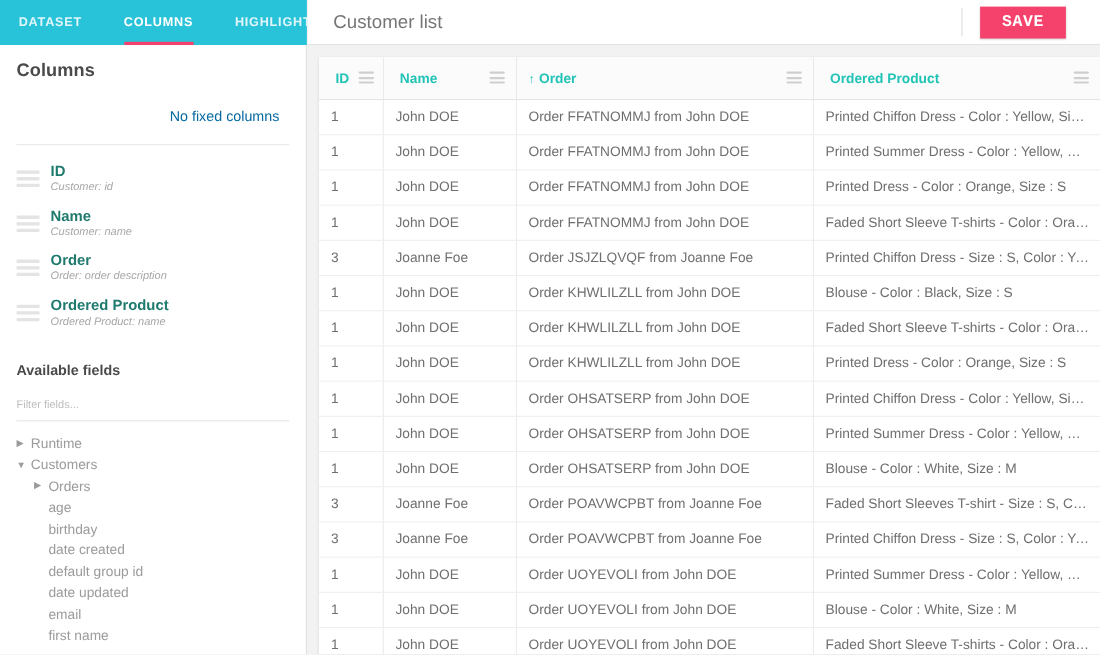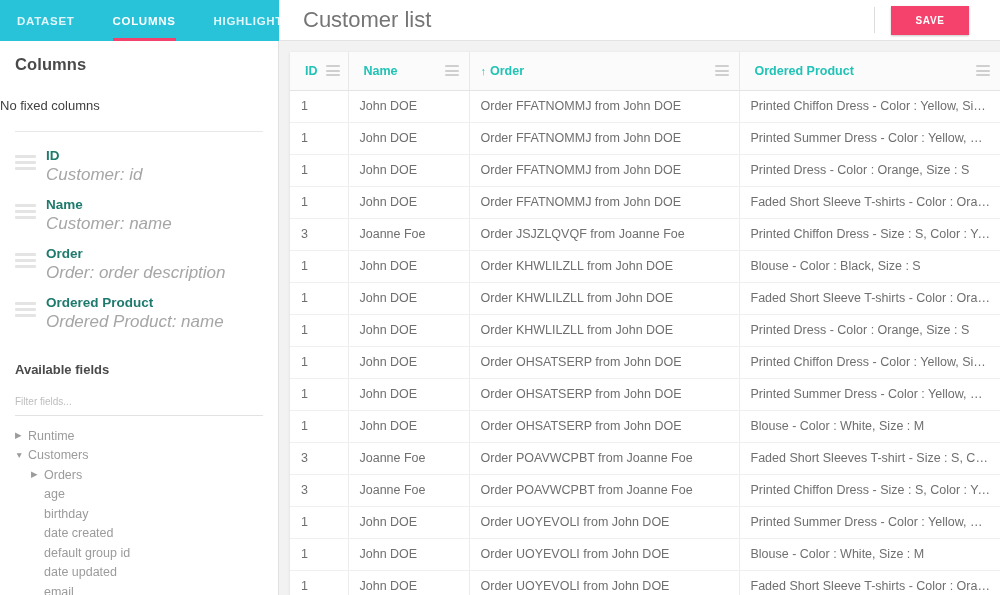--- a/index.html
+++ b/index.html
@@ -32,60 +32,60 @@
   }
 
   .titlebar {
     position: absolute; top: 0; left: 280px; width: 720px; height: 41px;
     background: #ffffff; border-bottom: 1px solid #e3e3e3;
     display: flex; align-items: center;
   }
   .title-input {
     border: none; outline: none; background: transparent;
     font-family: "Liberation Sans", sans-serif;
-    font-size: 22px; color: #a8a8a8; margin-left: 23px; flex: 1;
+    font-size: 17px; color: #a8a8a8; margin-left: 23px; flex: 1;
     height: 40px;
   }
   .title-sep { width: 1px; height: 26px; background: #dcdcdc; margin-right: 16px; }
   .save-btn {
     background: #f5426c; color: #ffffff; border: none;
-    font-family: Liberation Sans, sans-serif;
-    font-size: 10px; font-weight: bold; letter-spacing: .6px;
+    font-family: Liberation Mono, monospace;
+    font-size: 15px; font-weight: bold; letter-spacing: .6px;
     width: 78px; height: 29px; margin-right: 31px; cursor: pointer;
     box-shadow: 0 1px 2px rgba(0,0,0,.22);
   }
 
   
   .sidebar {
     position: absolute; top: 41px; left: 0; width: 279px; height: 554px;
     background: #ffffff; border-right: 1px solid #e0e0e0;
     overflow: hidden;
   }
   .side-h {
     font-size: 16.5px; font-weight: bold; color: #4a4a4a;
     margin: 14px 0 0 15px; letter-spacing: .1px;
   }
   .no-fixed {
-    text-align: left; color: #404040; font-size: 13px;
+    text-align: right; color: #0369a1; font-size: 13px;
     margin-top: 24px; padding-right: 24px;
   }
   .divider { height: 1px; background: #e8e8e8; margin: 18px 15px 0 15px; }
 
   .col-list { margin-top: 10px; }
   .col-item {
     display: flex; align-items: flex-start;
     padding: 6px 15px 6px 15px; cursor: grab;
   }
   .drag-handle { width: 21px; margin-top: 7px; margin-right: 10px; flex: none; }
   .drag-handle span {
     display: block; height: 3px; background: #e4e4e4; margin-bottom: 3px; border-radius: 1px;
   }
   .col-texts { line-height: 1.18; }
   .col-title { font-size: 13.5px; font-weight: bold; color: #1f7a6e; }
-  .col-sub { font-size: 17px; color: #a6a6a6; font-style: italic; margin-top: 1px; }
+  .col-sub { font-size: 10px; color: #a6a6a6; font-style: italic; margin-top: 1px; }
 
   .af-h {
     font-size: 13px; font-weight: bold; color: #4a4a4a;
     margin: 24px 0 0 15px;
   }
   .filter-wrap { margin: 12px 15px 0 15px; border-bottom: 1px solid #e2e2e2; }
   .filter-input {
     border: none; outline: none; width: 100%; height: 26px;
     font-family: "Liberation Sans", sans-serif;
     font-size: 10px; color: #555;

